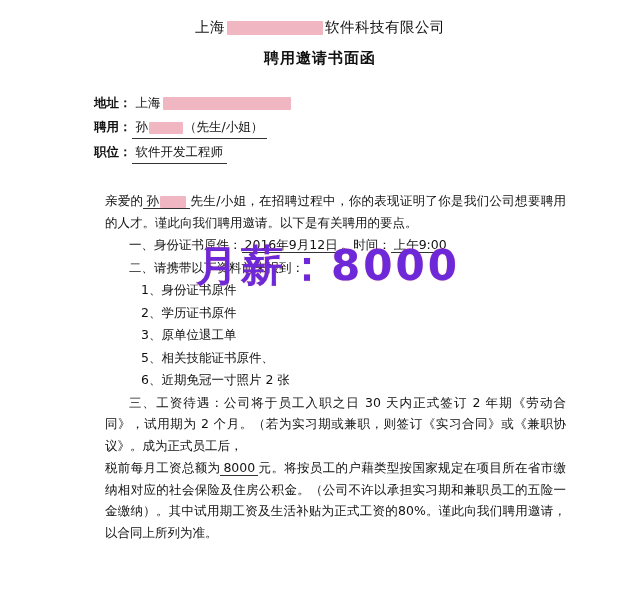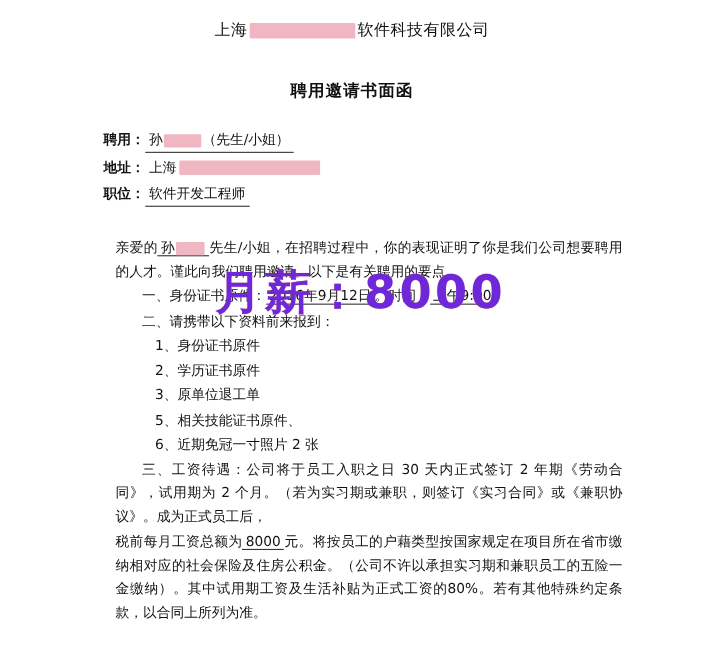--- a/index.html
+++ b/index.html
@@ -38,21 +38,21 @@
   }
   .redact.r1 { width: 96px; margin: 0 2px; }
   .redact.r2 { width: 128px; height: 13px; margin: 0 2px; }
   .redact.r3 { width: 34px; height: 12px; margin: 0 1px; }
   .redact.r4 { width: 26px; height: 12px; margin: 0 1px; }
   .doc-title {
     text-align: center;
     font-weight: bold;
     font-size: 15px;
     letter-spacing: 1px;
-    margin-top: 36px;
+    margin-top: 12px;
   }
   .fields {
     margin-top: 24px;
     padding-left: 50px;
     font-size: 12.5px;
     line-height: 22px;
   }
   .field-row {
     white-space: nowrap;
     margin-bottom: 2px;
@@ -101,24 +101,24 @@
 <div class="page">
 
   <div class="company-line">
     <span>上海</span><span class="redact r1"></span><span>软件科技有限公司</span>
   </div>
 
   <div class="doc-title">聘用邀请书面函</div>
 
   <div class="fields">
     <div class="field-row">
-      <span class="field-label">聘用：</span><span class="field-value"><span>孙</span><span class="redact r3"></span><span>（先生/小姐）</span></span>
+      <span class="field-label">地址：</span><span class="field-value nounderline"><span>上海</span><span class="redact r2"></span></span>
     </div>
     <div class="field-row">
-      <span class="field-label">地址：</span><span class="field-value nounderline"><span>上海</span><span class="redact r2"></span></span>
+      <span class="field-label">聘用：</span><span class="field-value"><span>孙</span><span class="redact r3"></span><span>（先生/小姐）</span></span>
     </div>
     <div class="field-row">
       <span class="field-label">职位：</span><span class="field-value">软件开发工程师</span>
     </div>
   </div>
 
   <div class="body-text">
     <p>
       <span>亲爱的</span><span class="u"><span>孙</span><span class="redact r4"></span></span><span>先生/小姐，在招聘过程中，你的表现证明了你是我们公司想要聘用的人才。谨此向我们聘用邀请。以下是有关聘用的要点。</span>
     </p>
@@ -126,19 +126,19 @@
       <span>一、身份证书原件：</span><span class="u">2016年9月12日</span><span>。时间：</span><span class="u">上午9:00</span>
     </p>
     <p class="indent2">二、请携带以下资料前来报到：</p>
     <p class="indent3">1、身份证书原件</p>
     <p class="indent3">2、学历证书原件</p>
     <p class="indent3">3、原单位退工单</p>
     <p class="indent3">5、相关技能证书原件、</p>
     <p class="indent3">6、近期免冠一寸照片 2 张</p>
     <p class="indent2">三、工资待遇：公司将于员工入职之日 30 天内正式签订 2 年期《劳动合同》，试用期为 2 个月。（若为实习期或兼职，则签订《实习合同》或《兼职协议》。成为正式员工后，</p>
     <p>
-      <span>税前每月工资总额为</span><span class="u">8000</span><span>元。将按员工的户藉类型按国家规定在项目所在省市缴纳相对应的社会保险及住房公积金。（公司不许以承担实习期和兼职员工的五险一金缴纳）。其中试用期工资及生活补贴为正式工资的80%。若有其他特殊约定条款，以合同上所列为准。</span>
+      <span>税前每月工资总额为</span><span class="u">8000</span><span>元。将按员工的户藉类型按国家规定在项目所在省市缴纳相对应的社会保险及住房公积金。（公司不许以承担实习期和兼职员工的五险一金缴纳）。其中试用期工资及生活补贴为正式工资的80%。谨此向我们聘用邀请，以合同上所列为准。</span>
     </p>
   </div>
 
   <div class="stamp">月薪：8000</div>
 
 </div>
 
 </body></html>

